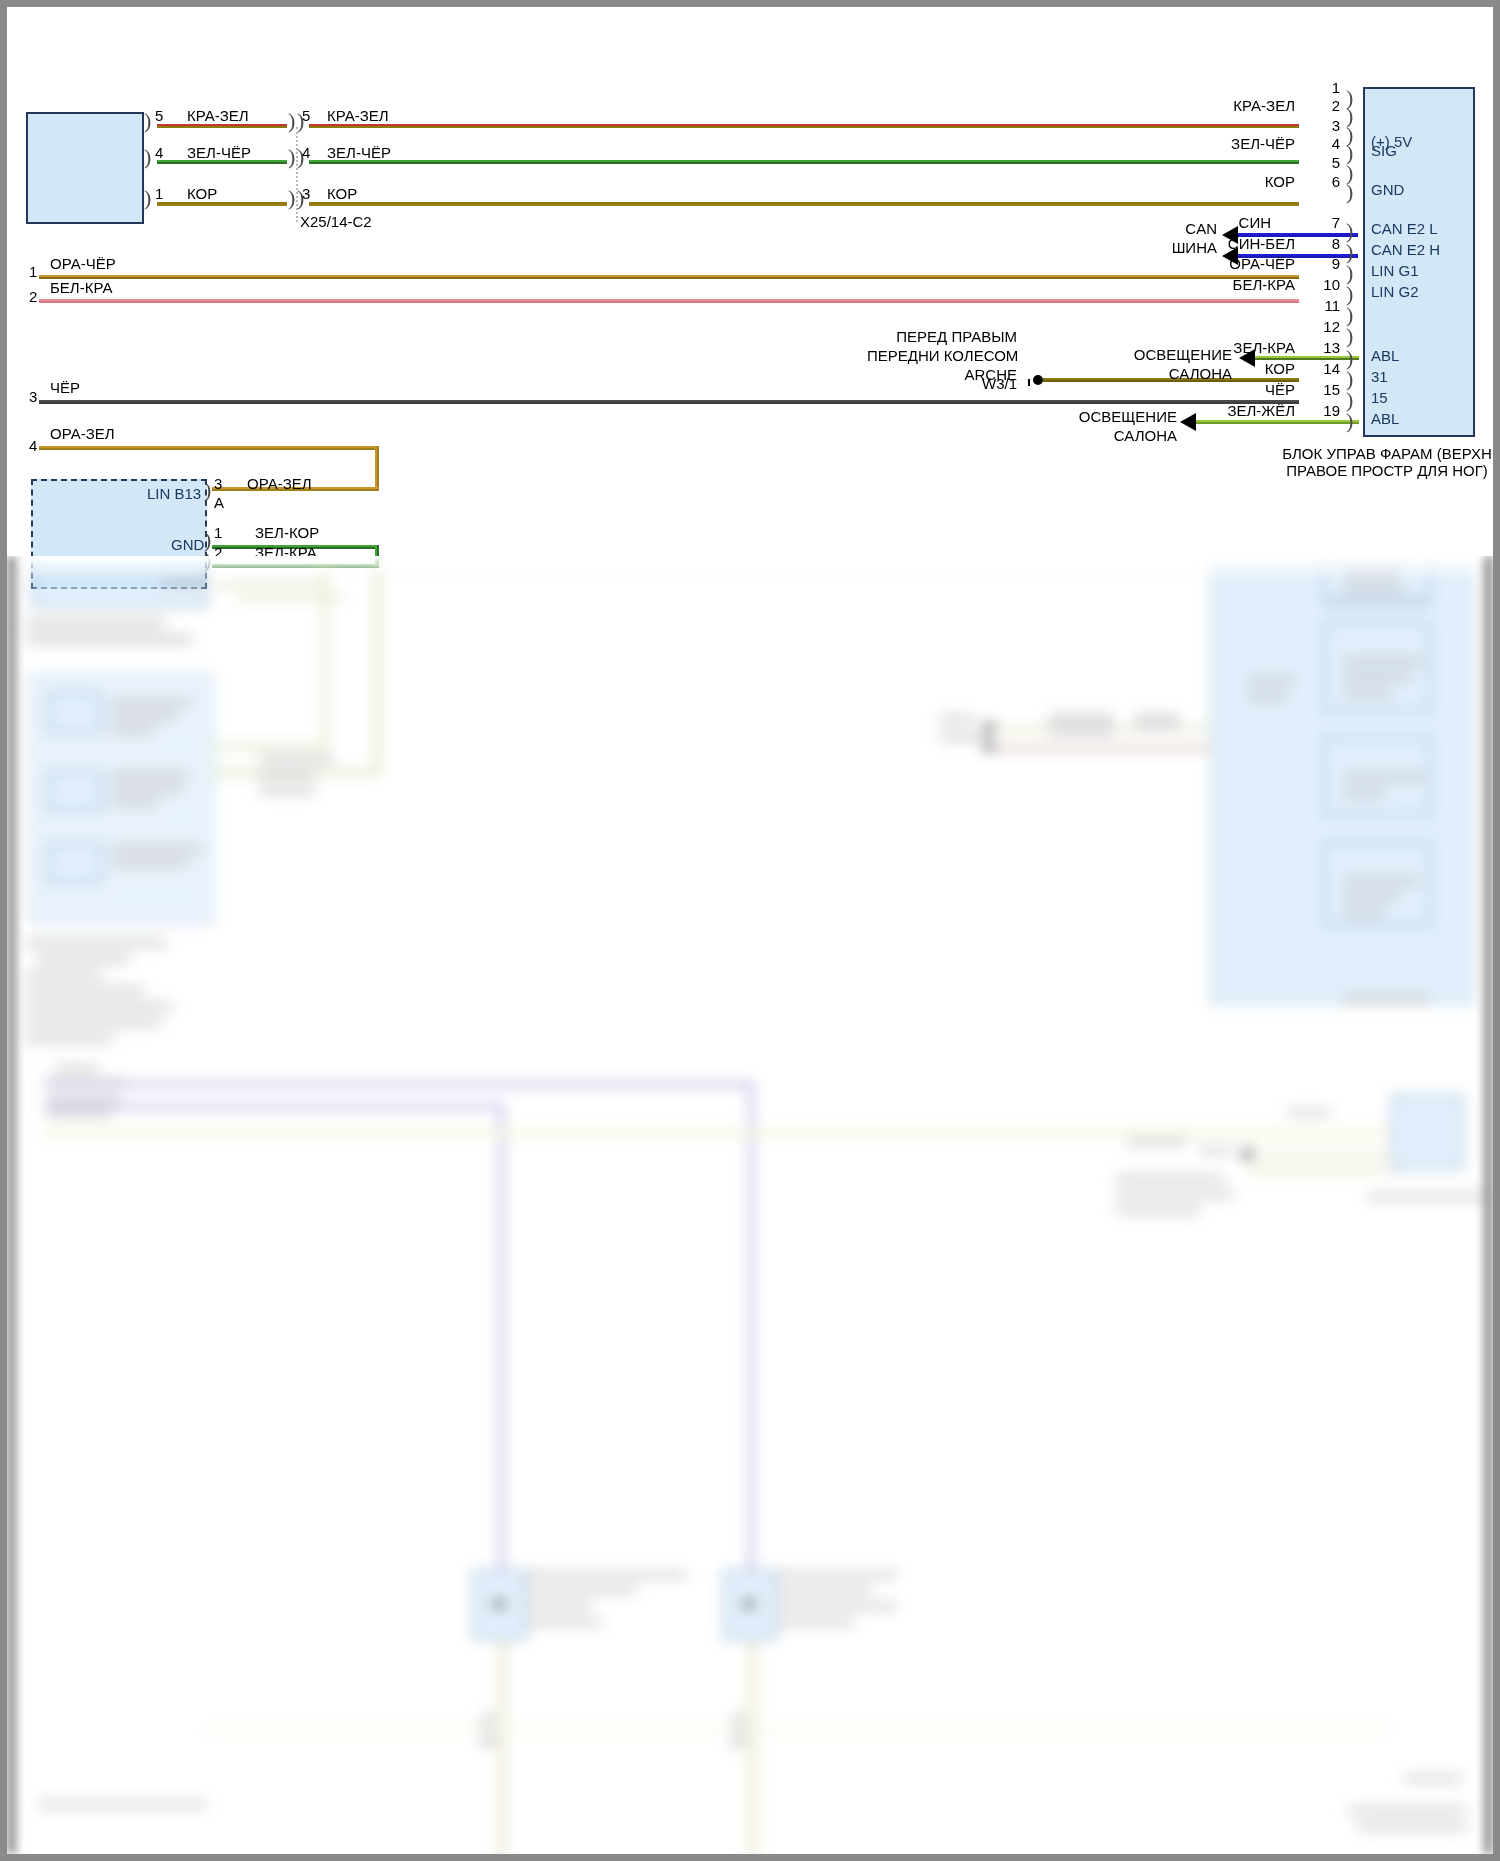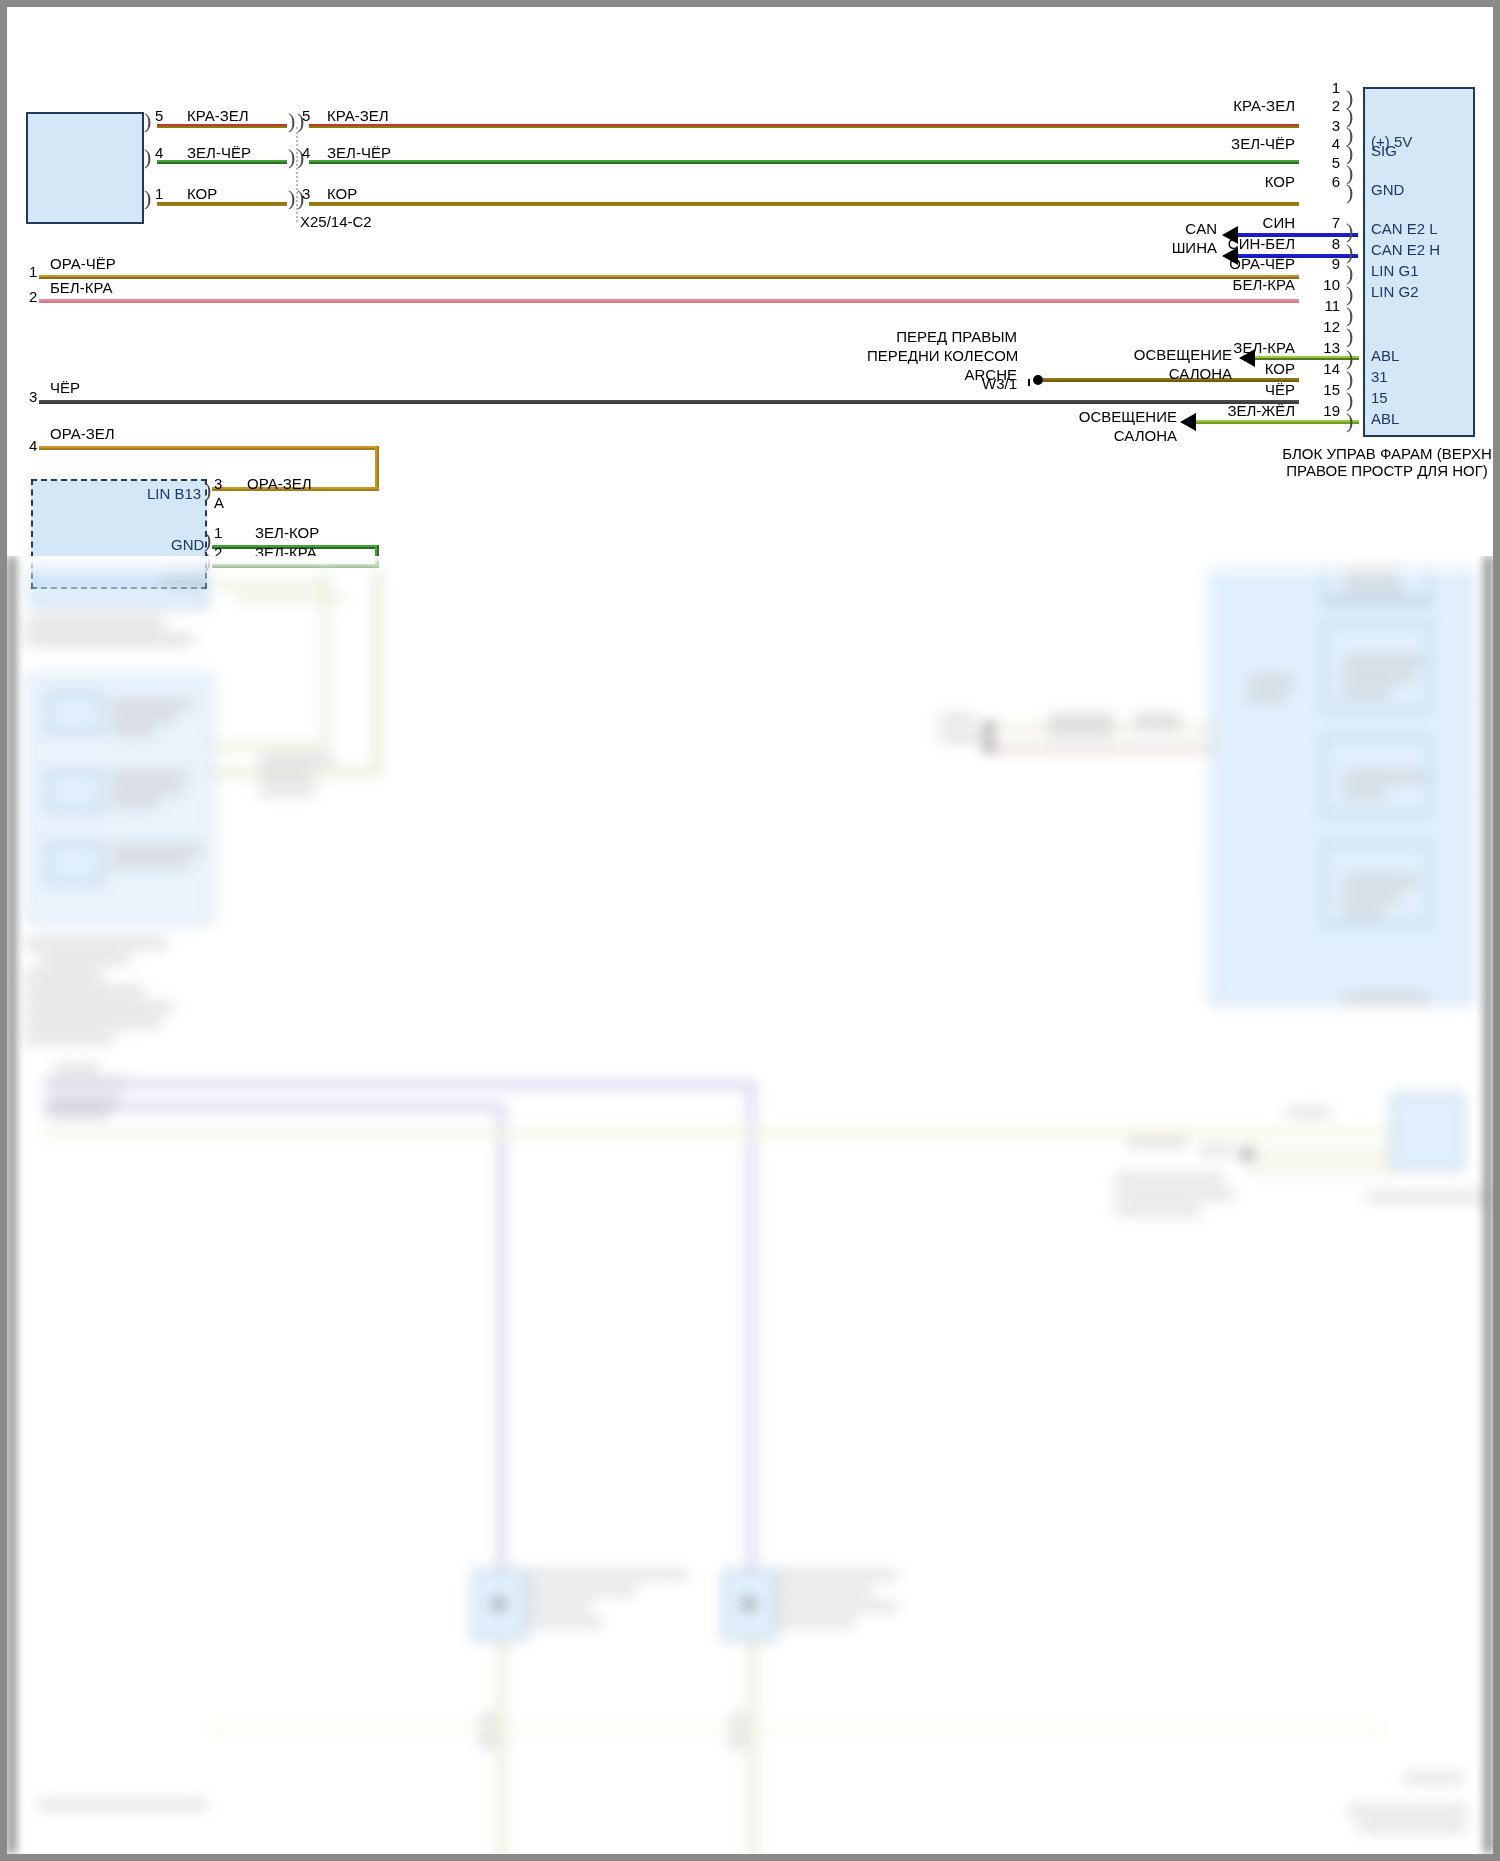--- a/index.html
+++ b/index.html
@@ -325,21 +325,21 @@
   <div class="lbl blue" style="left:1364px; top:135px;text-align:center;">SIG</div>
 
   <div class="lbl r" style="left:1295px; top:147px; width:38px;">5</div>
   <div class="hook" style="left:1339px; top:155px;">)</div>
 
   <div class="lbl r" style="left:1180px; top:166px; width:108px;">КОР</div>
   <div class="lbl r" style="left:1295px; top:166px; width:38px;">6</div>
   <div class="hook" style="left:1339px; top:174px;">)</div>
   <div class="lbl blue" style="left:1364px; top:174px;">GND</div>
 
-  <div class="lbl r" style="left:1180px; top:207px; width:108px;">СИН</div>
+  <div class="lbl r" style="left:1156px; top:207px; width:108px;">СИН</div>
   <div class="lbl r" style="left:1295px; top:207px; width:38px;">7</div>
   <div class="hook" style="left:1339px; top:213px;">)</div>
   <div class="lbl blue" style="left:1364px; top:213px;">CAN E2 L</div>
 
   <div class="lbl r" style="left:1180px; top:228px; width:108px;">СИН-БЕЛ</div>
   <div class="lbl r" style="left:1295px; top:228px; width:38px;">8</div>
   <div class="hook" style="left:1339px; top:234px;">)</div>
   <div class="lbl blue" style="left:1364px; top:234px;">CAN E2 H</div>
 
   <div class="lbl r" style="left:1180px; top:248px; width:108px;">ОРА-ЧЁР</div>

